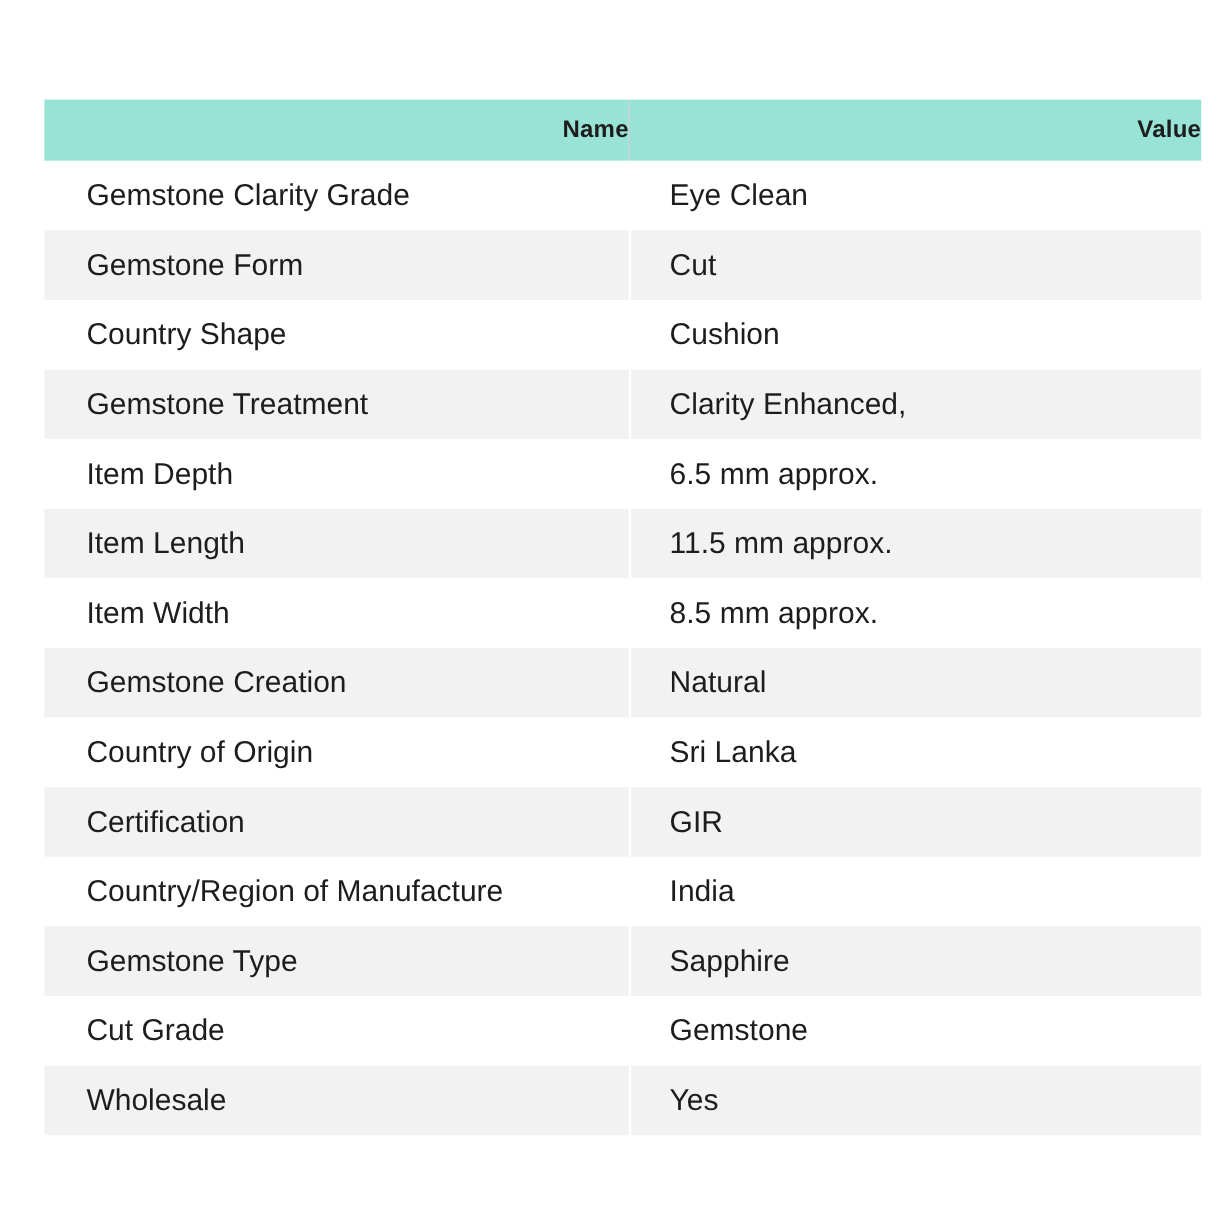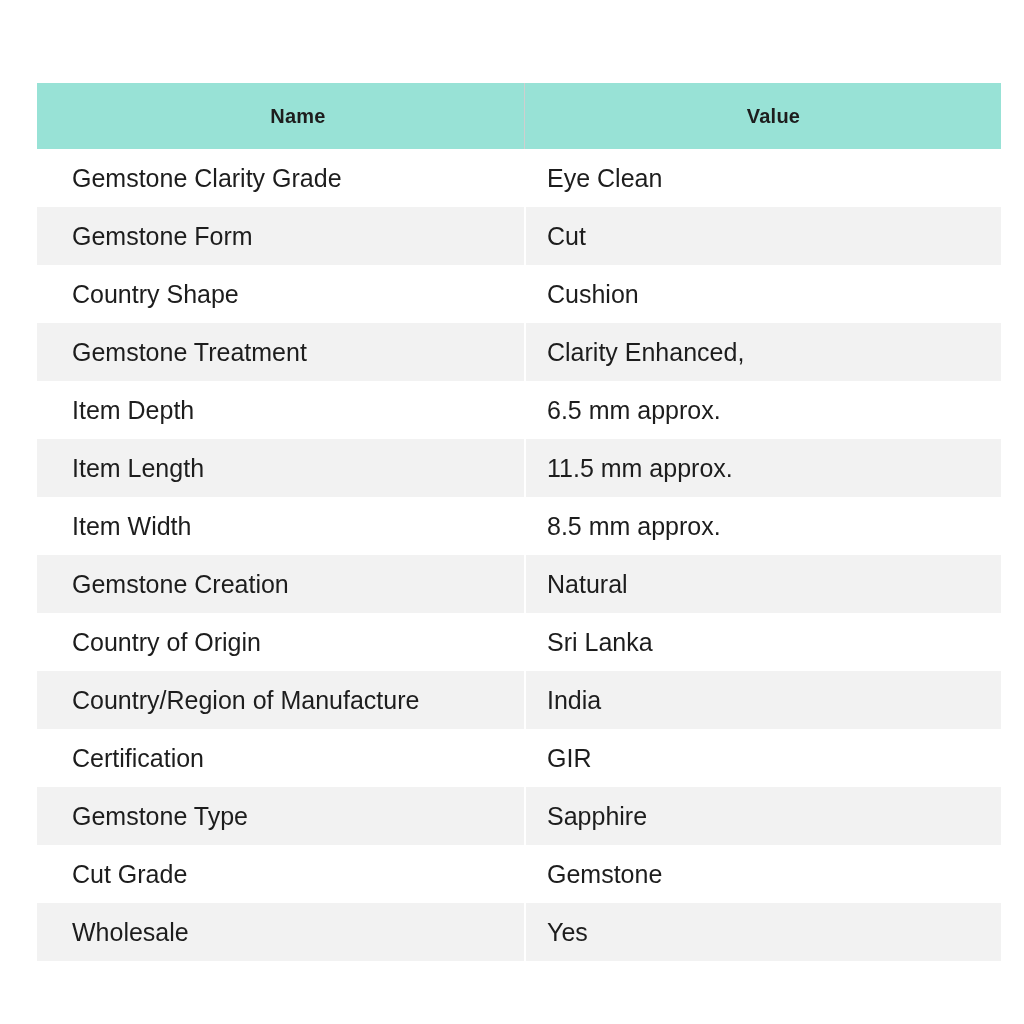--- a/index.html
+++ b/index.html
@@ -22,35 +22,35 @@
   table.spec-table {
     width: 964px;
     border-collapse: separate;
     border-spacing: 0;
     table-layout: fixed;
   }
   col.c-name  { width: 487px; }
   col.c-value { width: 477px; }
   th {
     background: var(--header-bg);
-    height: 66px;
-    text-align: center;
+    height: 51px;
+    text-align: right;
     vertical-align: middle;
     font-size: 20px;
     font-weight: 600;
     letter-spacing: 0.2px;
   }
   td {
     height: 58px;
     vertical-align: middle;
     font-size: 25px;
     font-weight: 400;
   }
   th.col-name, td.col-name  { padding-left: 35px; }
-  th.col-value, td.col-value { padding-left: 21px; }
+  th.col-value, td.col-value { padding-left: 32px; }
   th.col-value { border-left: 1px solid var(--divider); }
   td.col-value { border-left: 2px solid #ffffff; }
   tbody tr:nth-child(even) td { background: var(--row-alt-bg); }
   tbody tr:nth-child(odd)  td { background: #ffffff; }
 </style>
 </head>
 <body>
 
 <div class="table-wrap">
   <table class="spec-table">
@@ -95,26 +95,26 @@
         </tr>
         <tr>
           <td class="col-name">Gemstone Creation</td>
           <td class="col-value">Natural</td>
         </tr>
         <tr>
           <td class="col-name">Country of Origin</td>
           <td class="col-value">Sri Lanka</td>
         </tr>
         <tr>
+          <td class="col-name">Certification</td>
+          <td class="col-value">GIR</td>
+        </tr>
+        <tr>
           <td class="col-name">Country/Region of Manufacture</td>
           <td class="col-value">India</td>
-        </tr>
-        <tr>
-          <td class="col-name">Certification</td>
-          <td class="col-value">GIR</td>
         </tr>
         <tr>
           <td class="col-name">Gemstone Type</td>
           <td class="col-value">Sapphire</td>
         </tr>
         <tr>
           <td class="col-name">Cut Grade</td>
           <td class="col-value">Gemstone</td>
         </tr>
         <tr>

